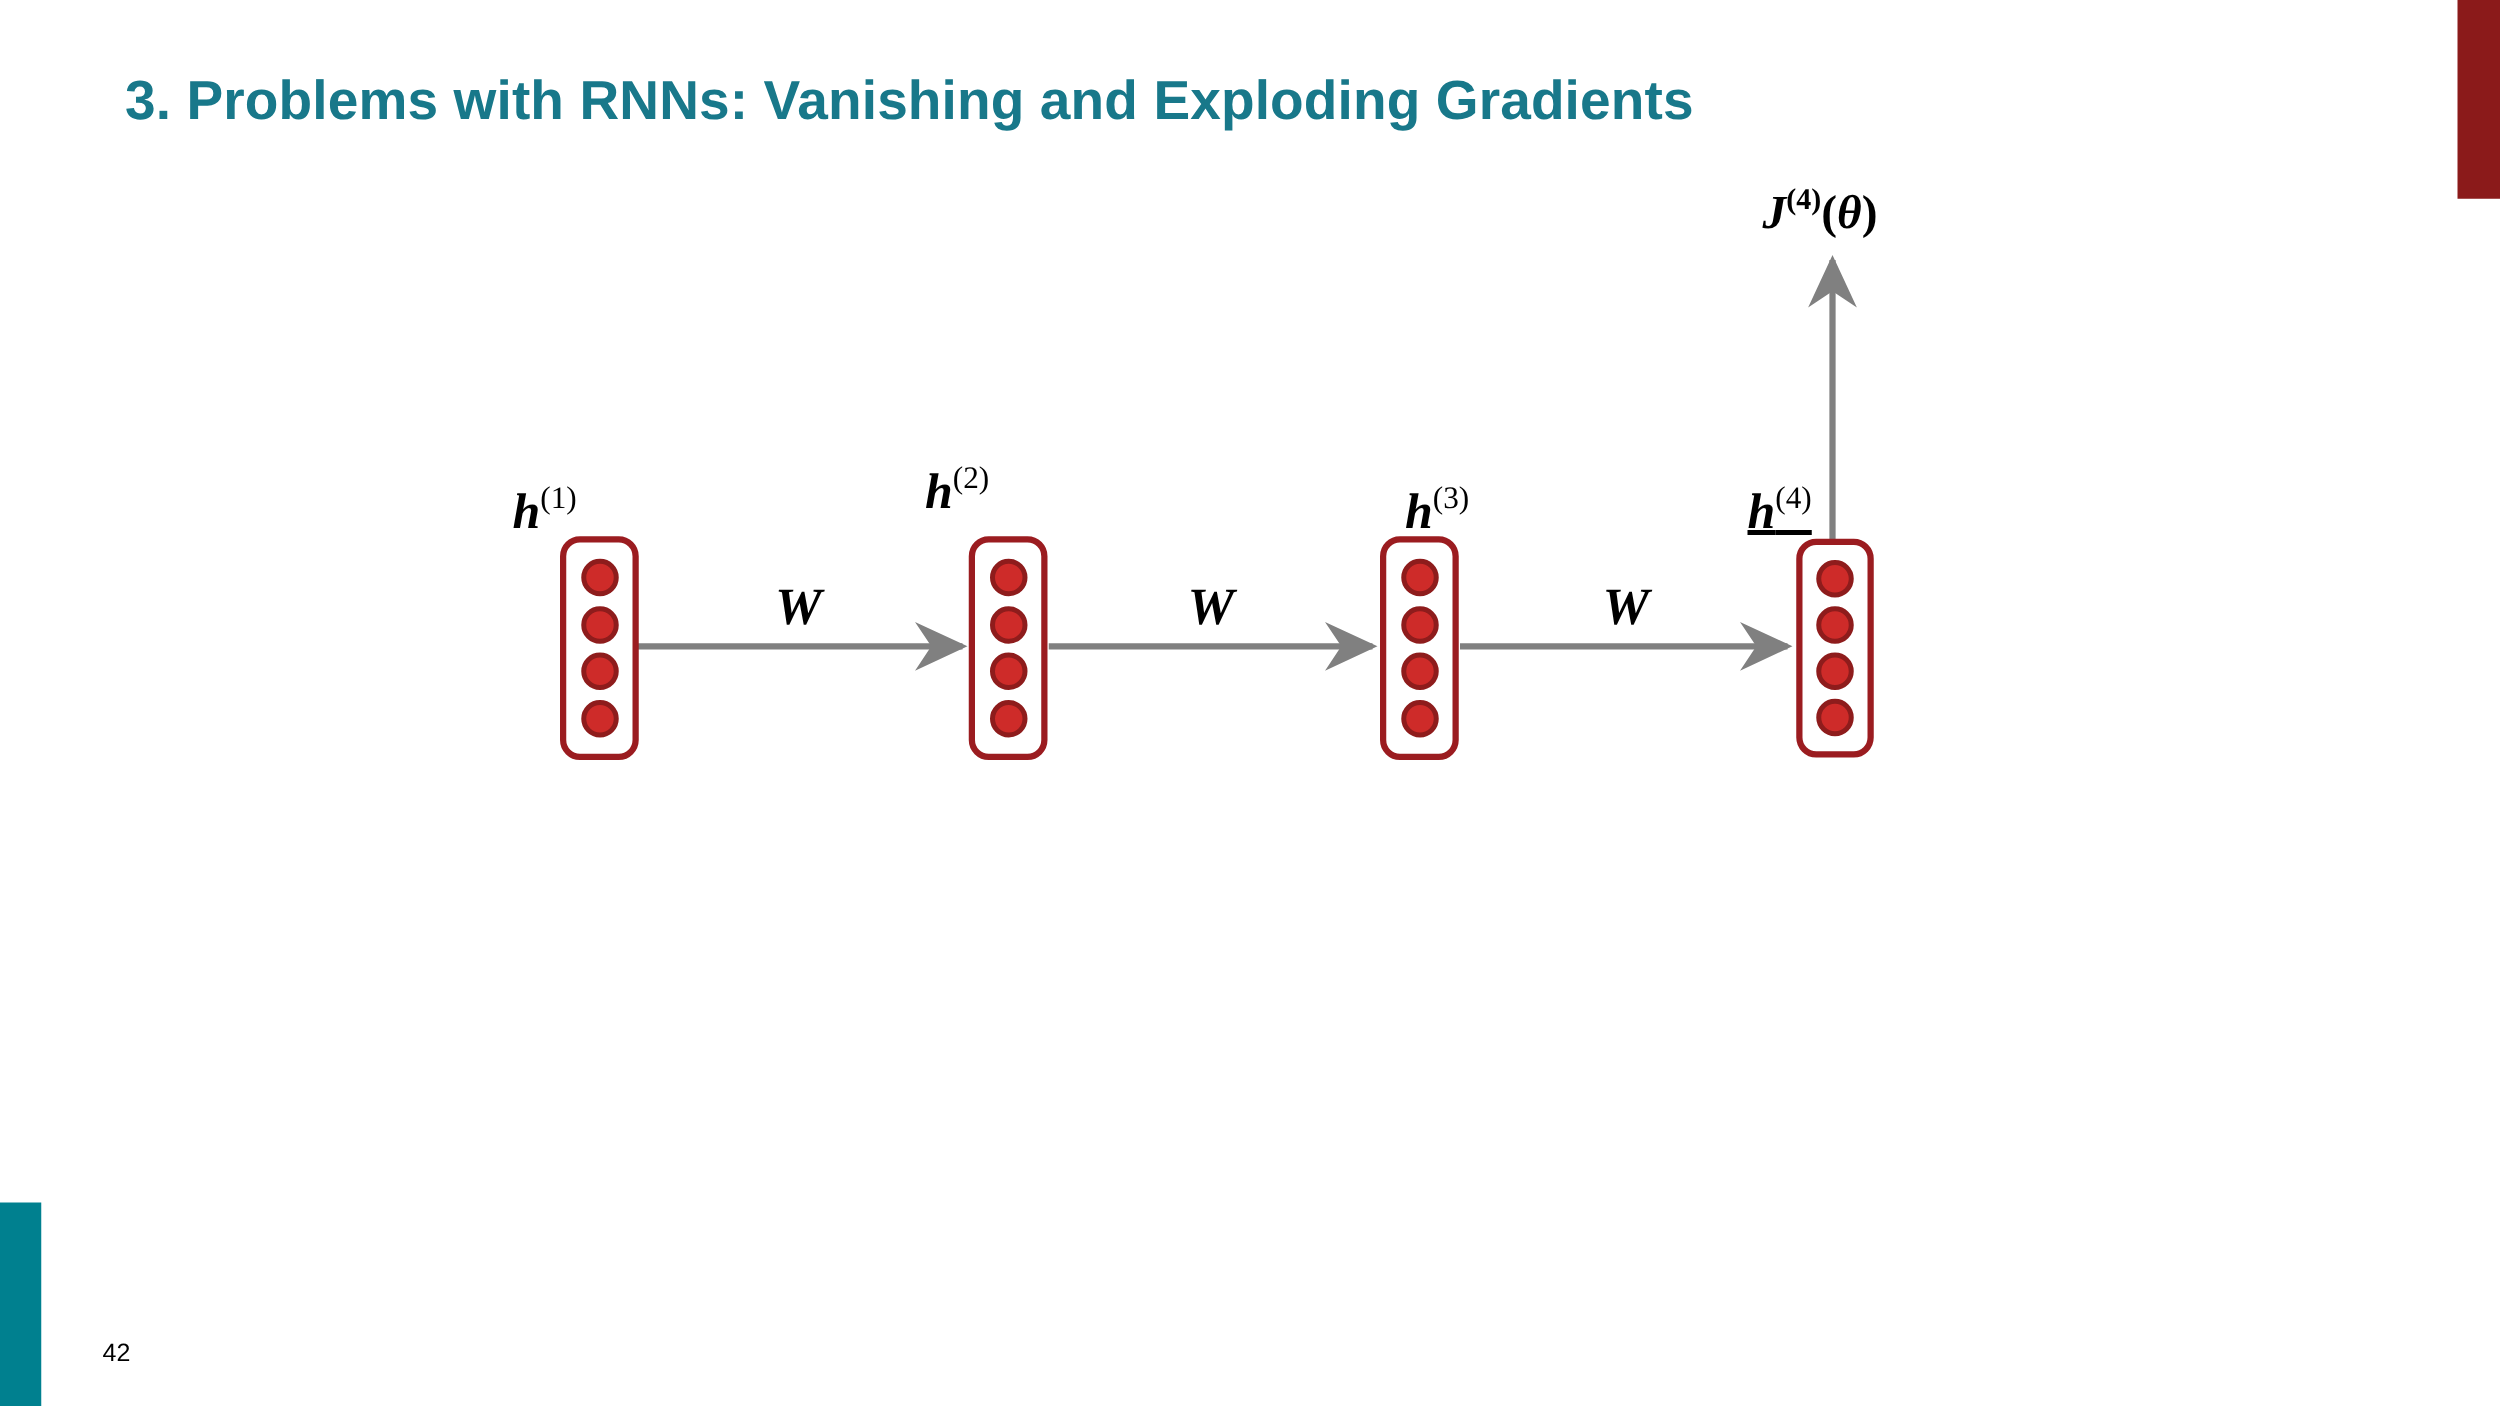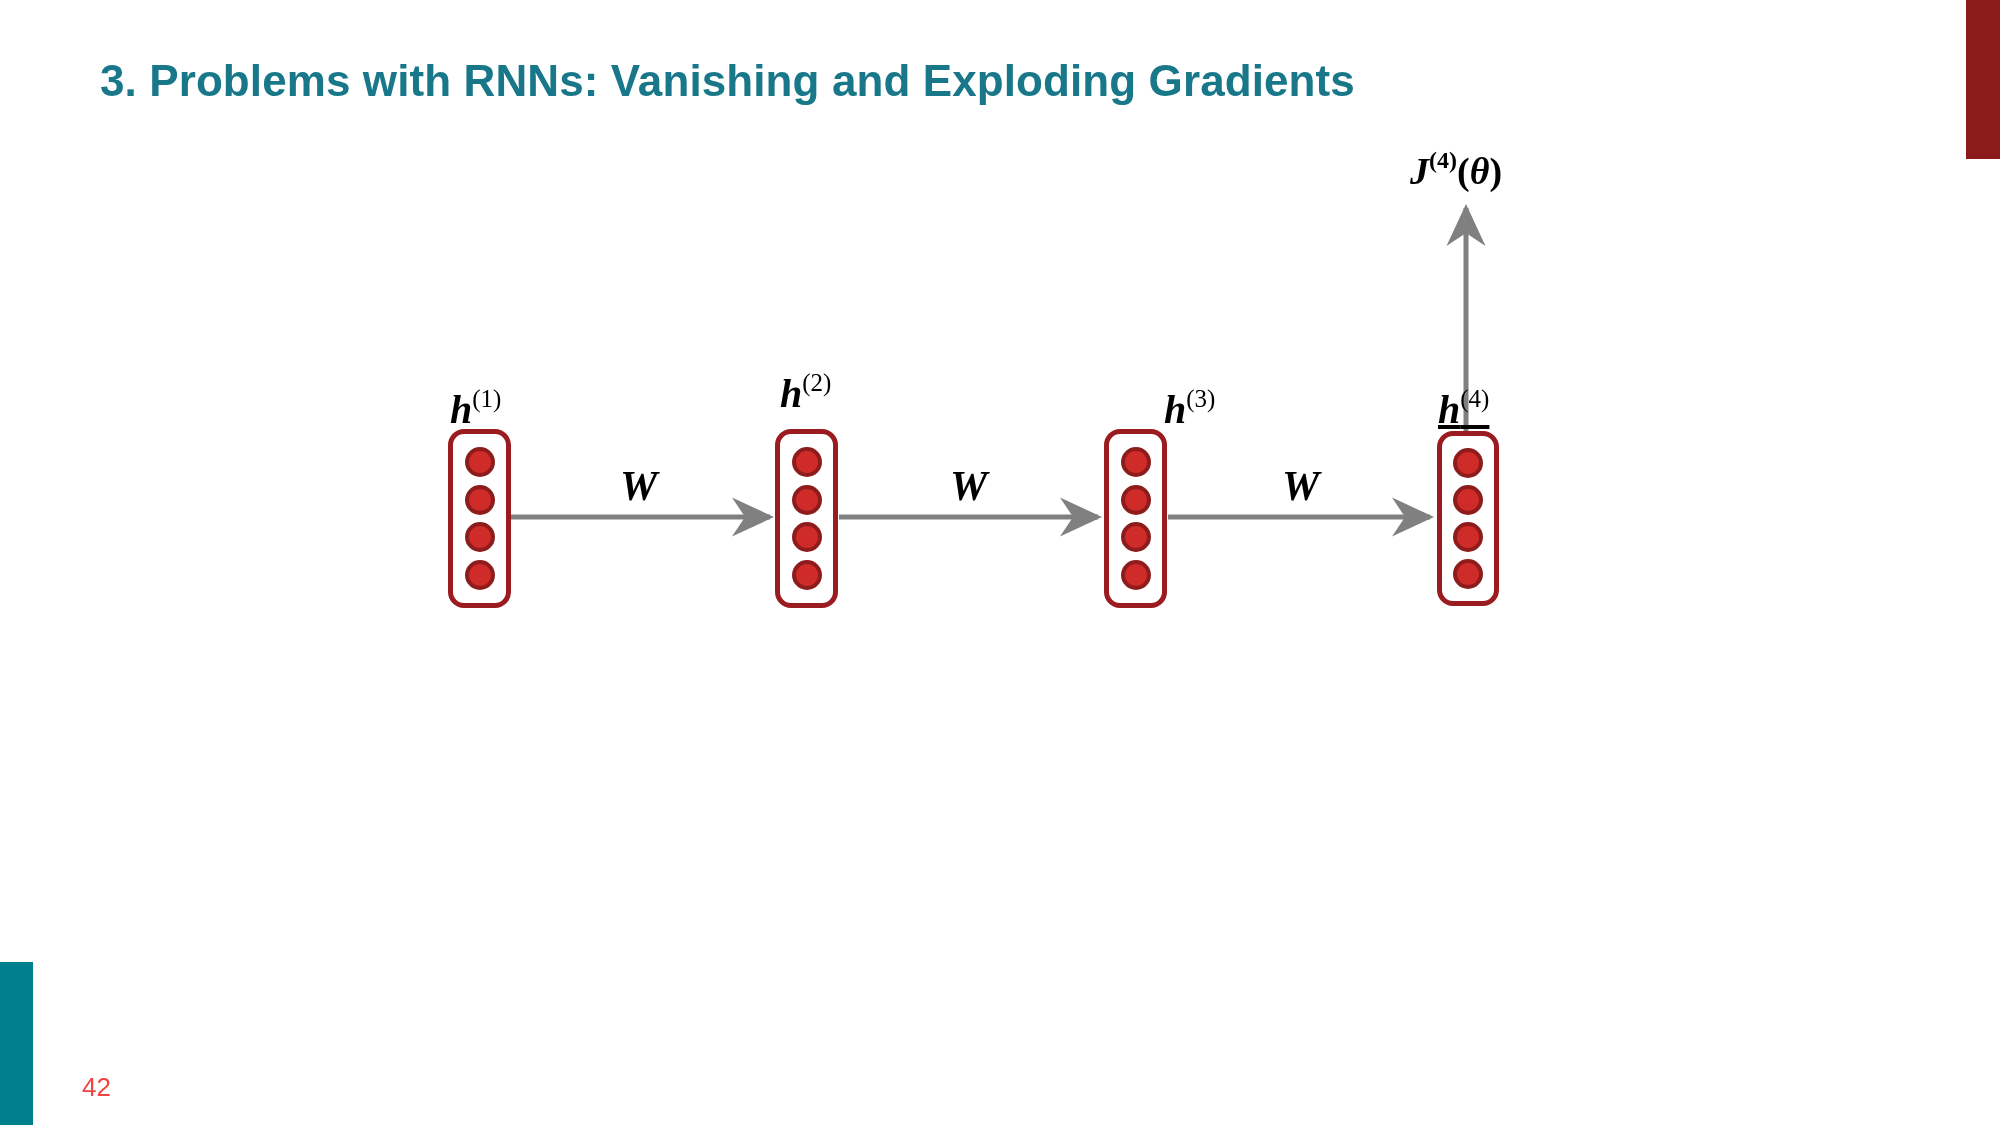--- a/index.html
+++ b/index.html
@@ -48,22 +48,22 @@
     white-space: nowrap;
     margin-left: 20px;
   }
 
   
   .page-number {
     position: absolute;
     left: 82px;
     top: 1072px;
     font-family: "Liberation Sans", sans-serif;
-    font-size: 26px;
-    color: #ef4444;
+    font-size: 20px;
+    color: #000000;
   }
 
   
   .diagram {
     position: absolute;
     left: 0;
     top: 0;
     width: 2000px;
     height: 1125px;
   }
@@ -95,21 +95,20 @@
     position: absolute;
     font-family: "Liberation Serif", "DejaVu Serif", serif;
     color: #000000;
     white-space: nowrap;
     line-height: 1;
   }
   .h-label {
     font-style: italic;
     font-weight: bold;
     font-size: 40px;
-    margin-left: 40px;
   }
   .h-label .sup {
     font-size: 25px;
     font-weight: normal;
     font-style: normal;
     vertical-align: super;
     position: relative;
     top: -2px;
   }
   .w-label {

